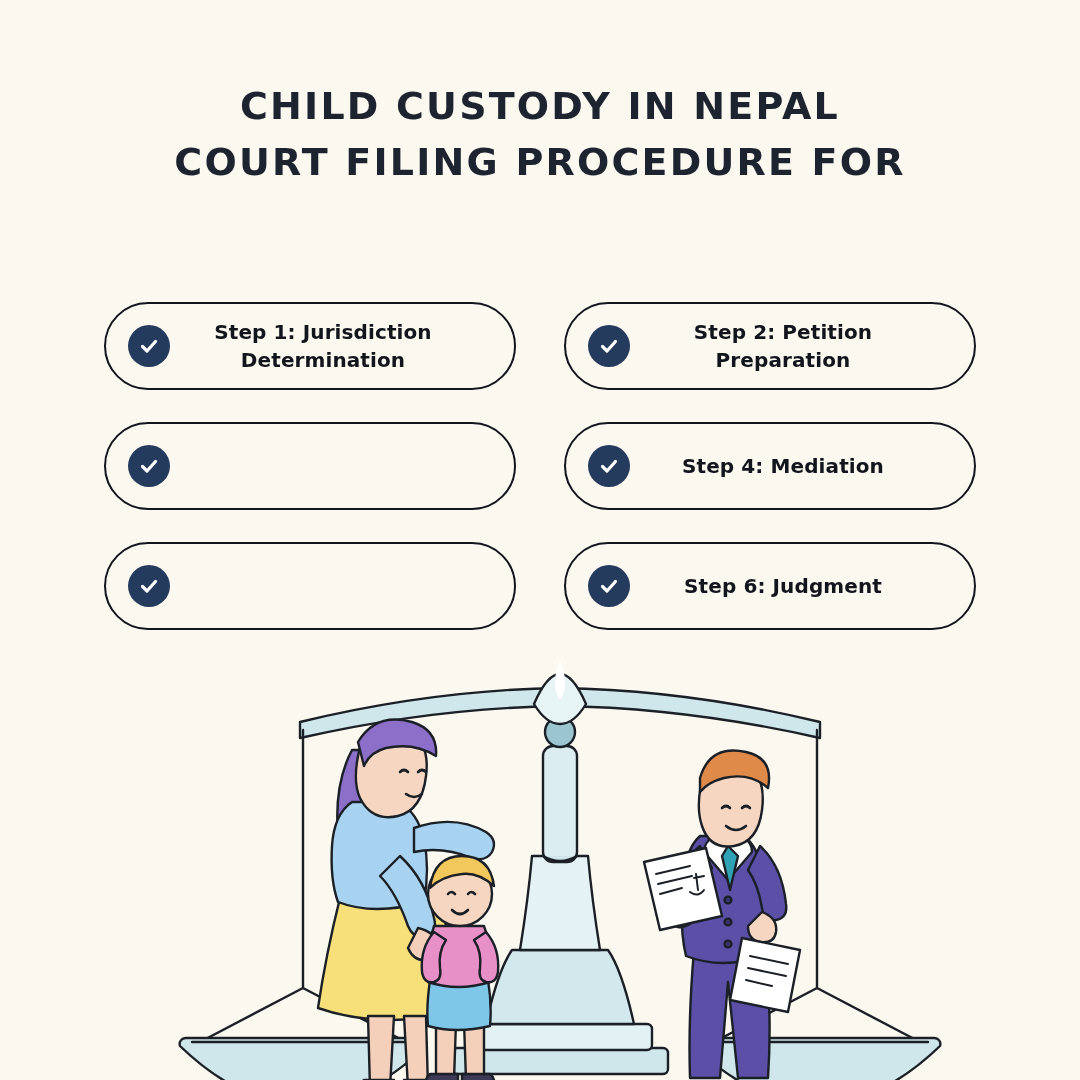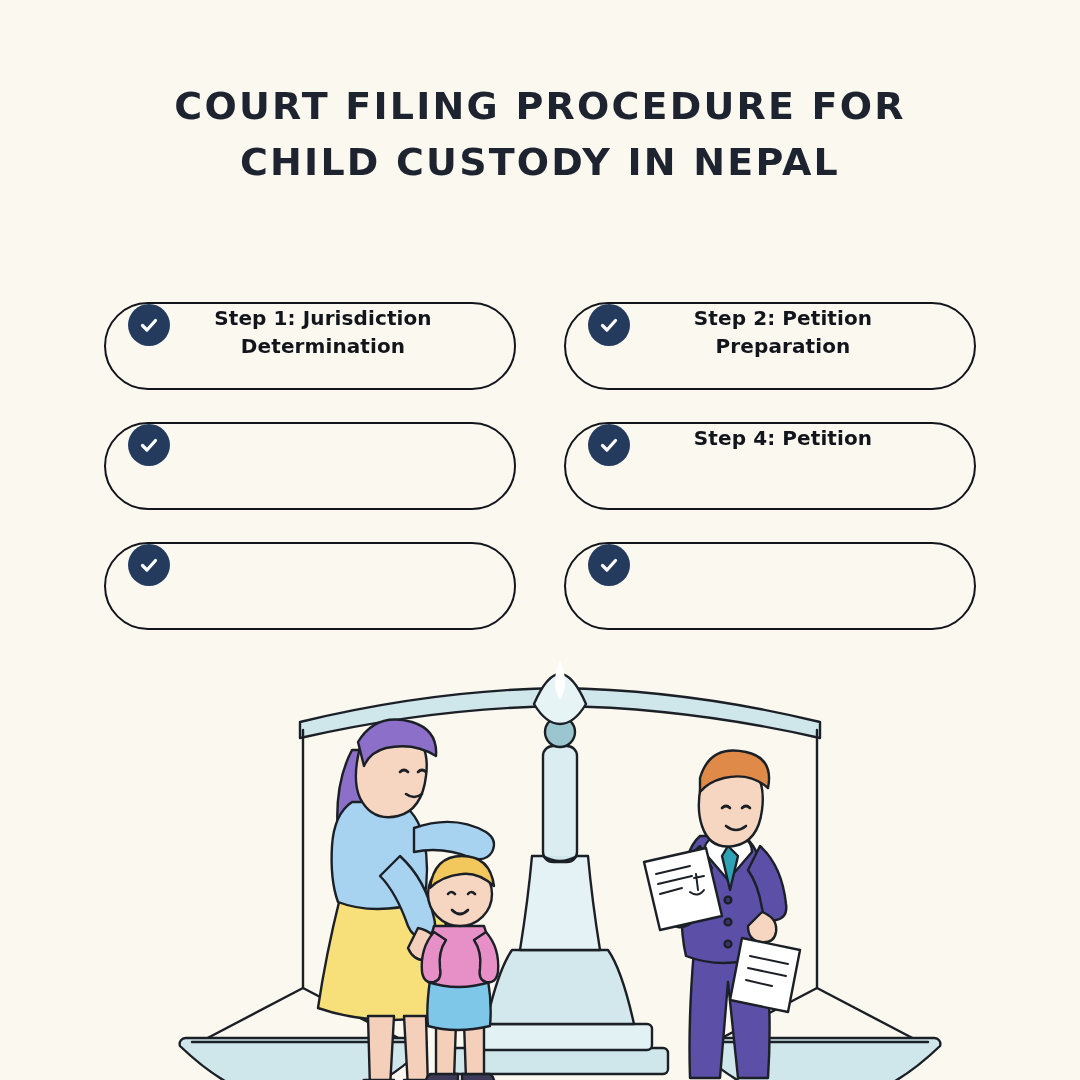--- a/index.html
+++ b/index.html
@@ -51,21 +51,21 @@
     grid-column-gap: 48px;
     grid-row-gap: 32px;
   }
   .step-pill {
     position: relative;
     height: 88px;
     border: 2.5px solid #12161c;
     border-radius: 44px;
     background: #fbf8f0;
     display: flex;
-    align-items: flex-start;
+    align-items: center;
     box-sizing: border-box;
     padding: 0 18px 0 22px;
   }
   .check-badge {
     width: 42px;
     height: 42px;
     min-width: 42px;
     border-radius: 50%;
     background: #243b5e;
     display: flex;
@@ -101,22 +101,22 @@
     width: 1080px;
     height: 430px;
   }
 </style>
 </head>
 <body>
 
 <div class="infographic">
 
   <div class="title-block">
+    <div class="title-line">CHILD CUSTODY IN NEPAL</div>
     <div class="title-line">COURT FILING PROCEDURE FOR</div>
-    <div class="title-line">CHILD CUSTODY IN NEPAL</div>
   </div>
 
   <div class="steps-grid">
 
     <div class="step-pill">
       <span class="check-badge">
         <svg width="22" height="22" viewBox="0 0 22 22">
             <path d="M4.5 11.5 L9 16 L17.5 6.5" fill="none" stroke="#ffffff" stroke-width="3.2" stroke-linecap="round" stroke-linejoin="round"></path>
           </svg>
       </span>
@@ -139,37 +139,38 @@
           </svg>
       </span>
     </div>
 
     <div class="step-pill">
       <span class="check-badge">
         <svg width="22" height="22" viewBox="0 0 22 22">
             <path d="M4.5 11.5 L9 16 L17.5 6.5" fill="none" stroke="#ffffff" stroke-width="3.2" stroke-linecap="round" stroke-linejoin="round"></path>
           </svg>
       </span>
-      <span class="step-label">Step 4: Petition</span>
-    </div>
-
-    <div class="step-pill">
-      <span class="check-badge">
-        <svg width="22" height="22" viewBox="0 0 22 22">
-            <path d="M4.5 11.5 L9 16 L17.5 6.5" fill="none" stroke="#ffffff" stroke-width="3.2" stroke-linecap="round" stroke-linejoin="round"></path>
-          </svg>
-      </span>
-    </div>
-
-    <div class="step-pill">
-      <span class="check-badge">
-        <svg width="22" height="22" viewBox="0 0 22 22">
-            <path d="M4.5 11.5 L9 16 L17.5 6.5" fill="none" stroke="#ffffff" stroke-width="3.2" stroke-linecap="round" stroke-linejoin="round"></path>
-          </svg>
-      </span>
+      <span class="step-label">Step 4: Mediation</span>
+    </div>
+
+    <div class="step-pill">
+      <span class="check-badge">
+        <svg width="22" height="22" viewBox="0 0 22 22">
+            <path d="M4.5 11.5 L9 16 L17.5 6.5" fill="none" stroke="#ffffff" stroke-width="3.2" stroke-linecap="round" stroke-linejoin="round"></path>
+          </svg>
+      </span>
+    </div>
+
+    <div class="step-pill">
+      <span class="check-badge">
+        <svg width="22" height="22" viewBox="0 0 22 22">
+            <path d="M4.5 11.5 L9 16 L17.5 6.5" fill="none" stroke="#ffffff" stroke-width="3.2" stroke-linecap="round" stroke-linejoin="round"></path>
+          </svg>
+      </span>
+      <span class="step-label">Step 6: Judgment</span>
     </div>
 
   </div>
 
   <div class="illustration">
     <svg viewBox="0 0 1080 430" xmlns="http://www.w3.org/2000/svg">
       <g stroke="#1b1f26" stroke-width="2.4" stroke-linecap="round" stroke-linejoin="round" fill="none">
 
         <g>
           <rect x="452" y="398" width="216" height="26" rx="5" fill="#cfe6ea"></rect>

